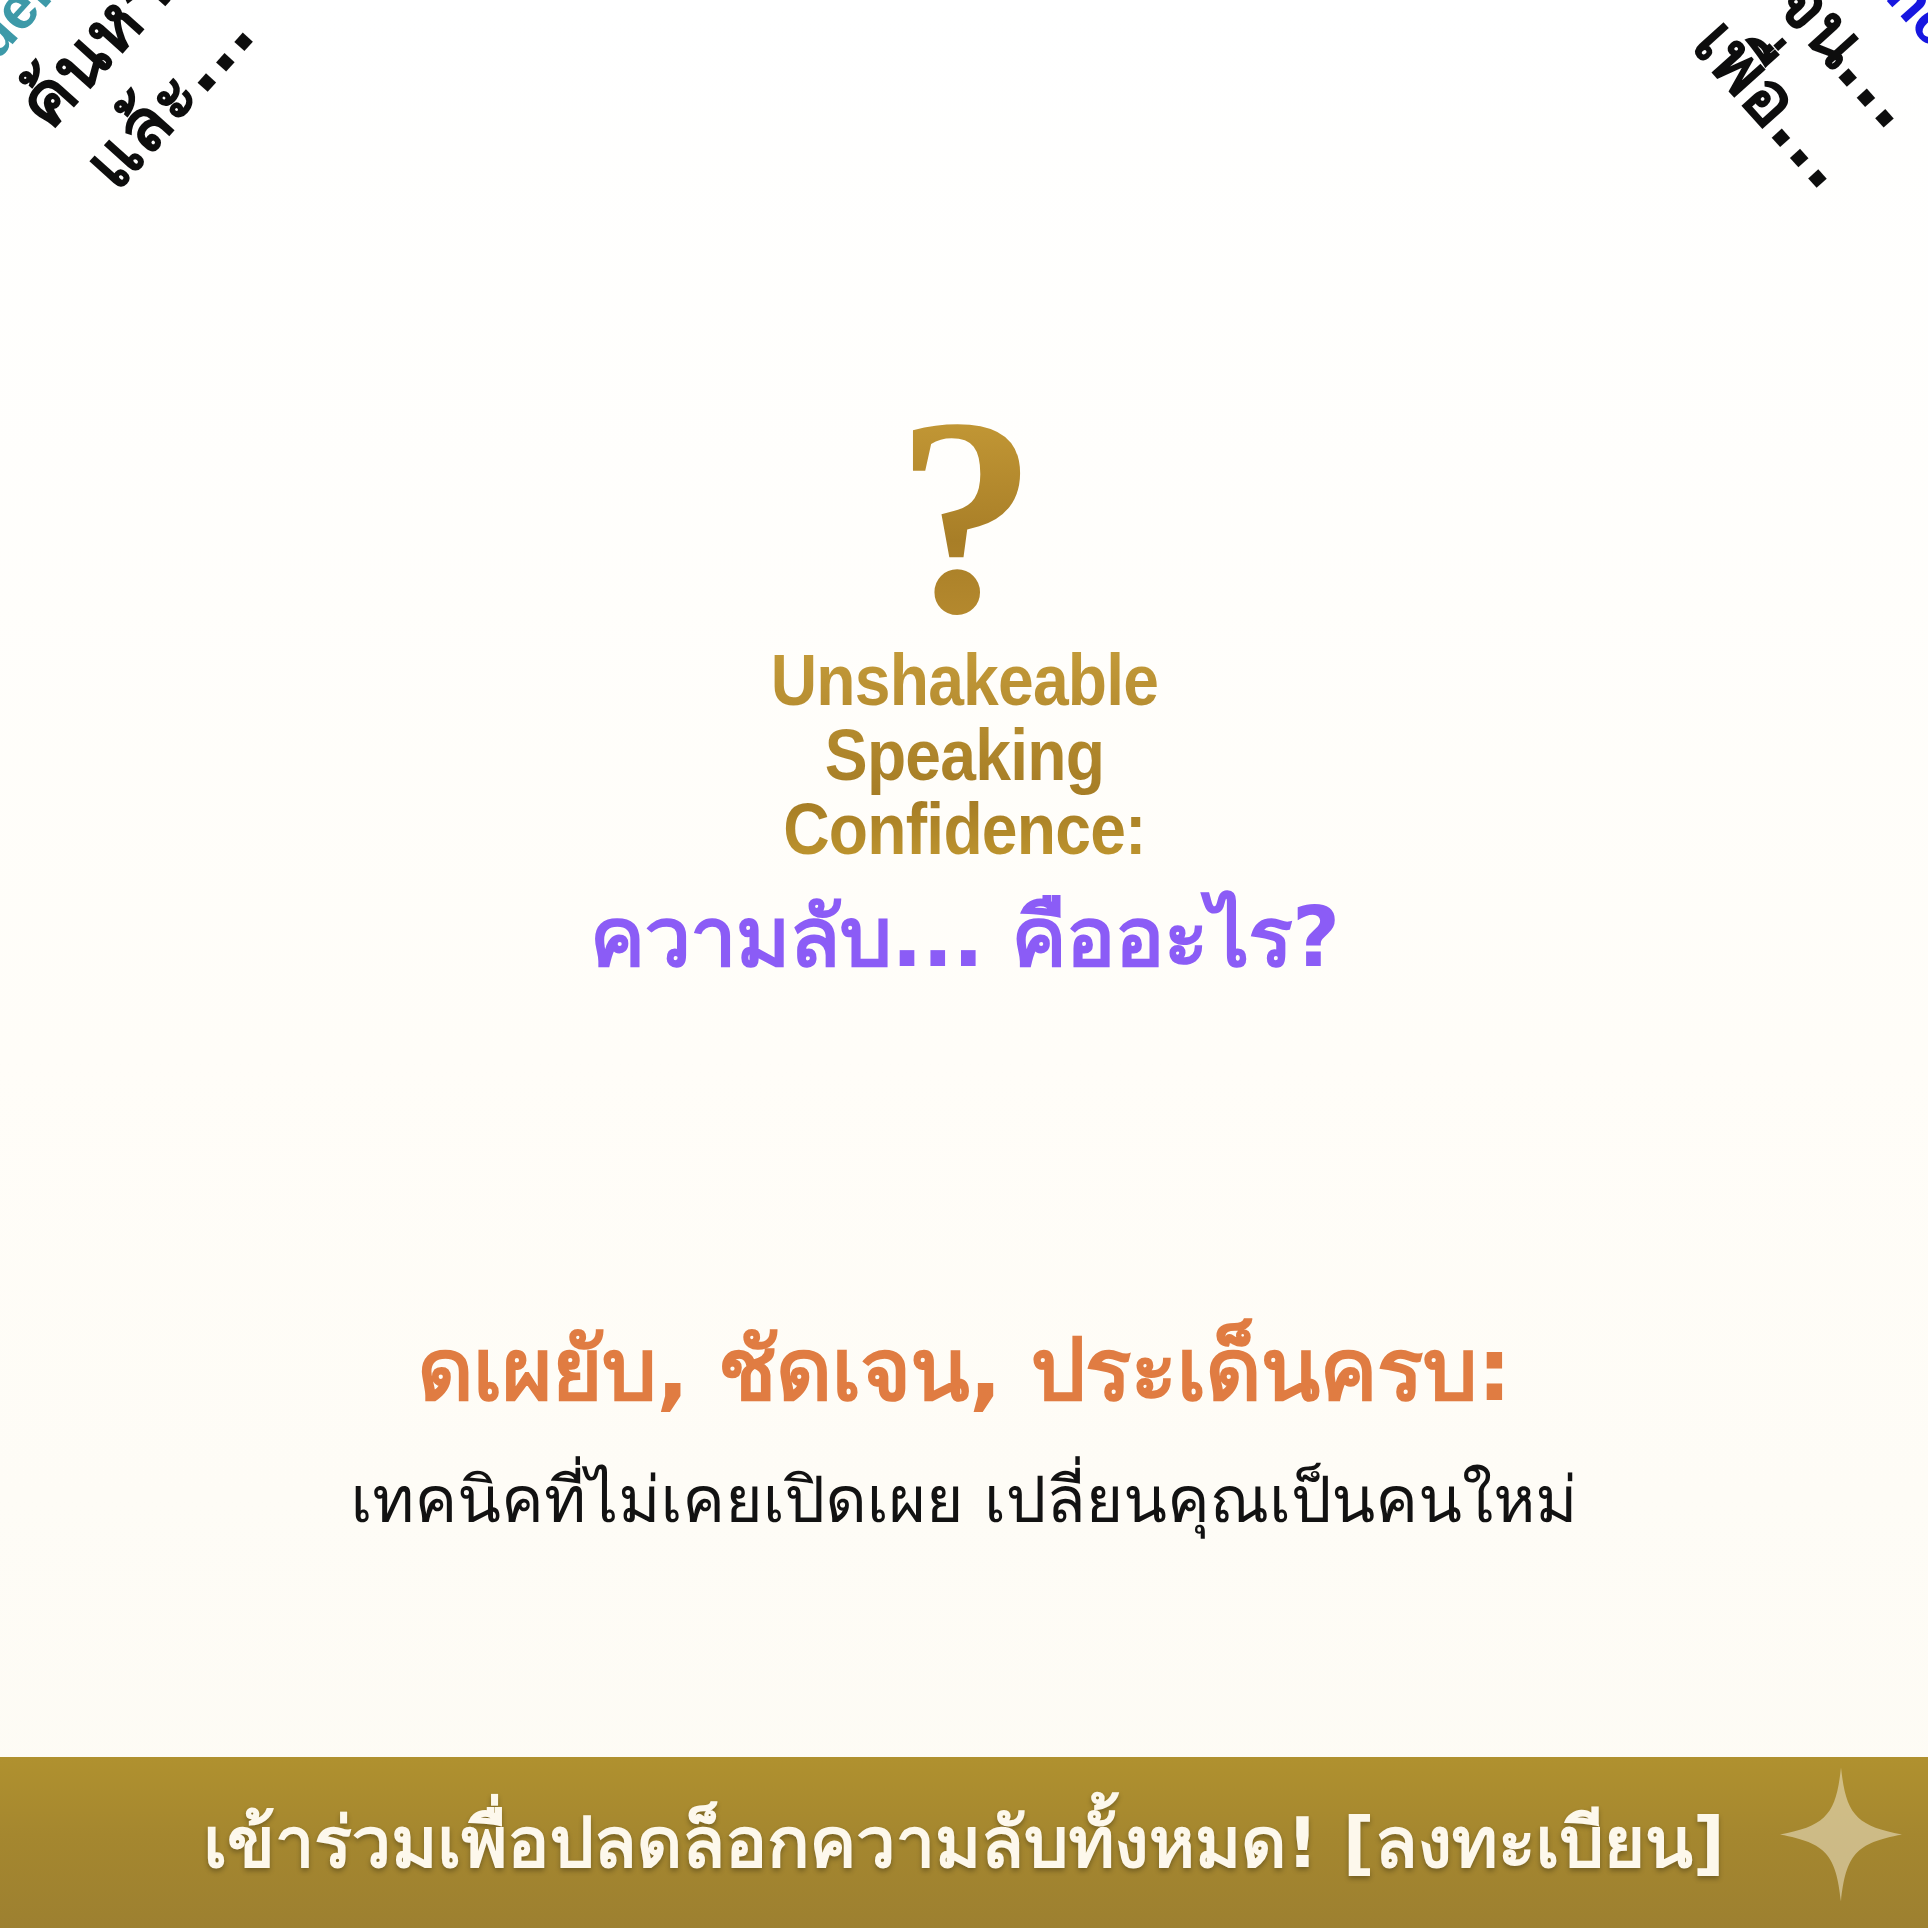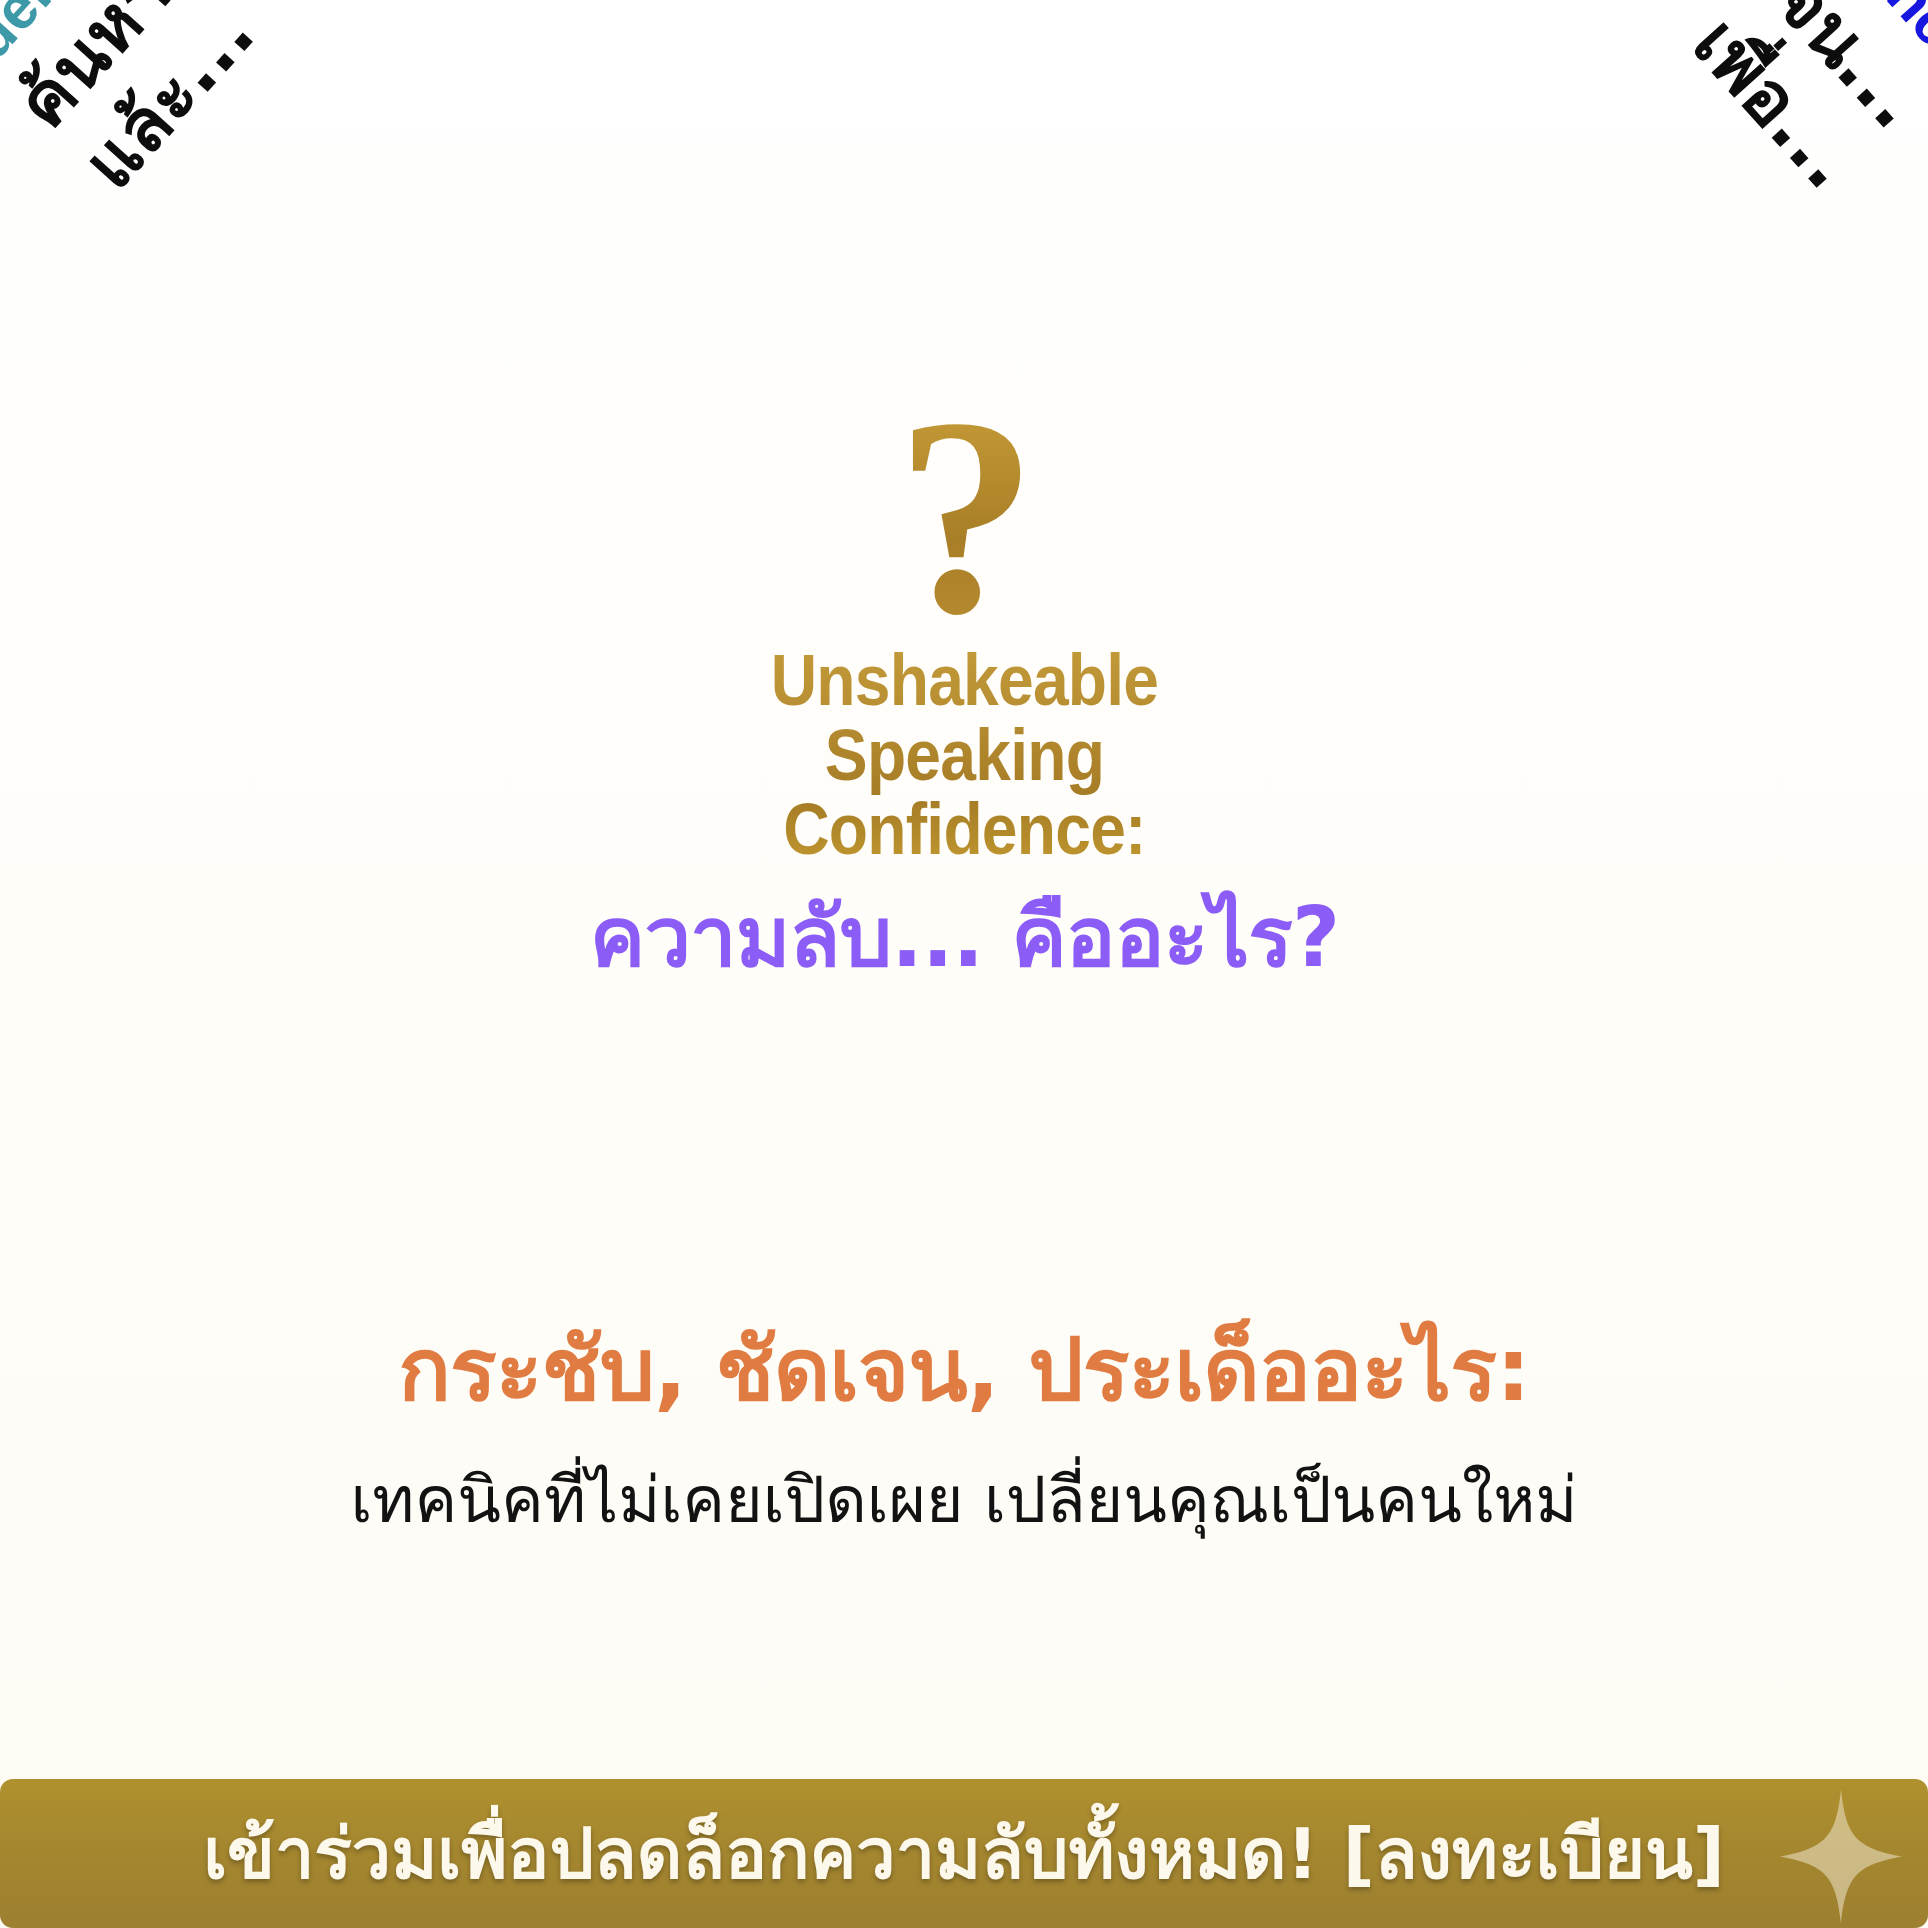--- a/index.html
+++ b/index.html
@@ -157,24 +157,24 @@
   }
   .bottom-sub{
     margin-top:38px;
     font-family:"DejaVu Sans","Liberation Sans",sans-serif;
     font-size:64px;font-weight:normal;color:#121212;
     line-height:1.25;letter-spacing:0px;
   }
 
   
   .cta-bar{
-    position:absolute;left:0;bottom:0;width:1928px;height:149px;
+    position:absolute;left:0;bottom:0;width:1928px;height:171px;
     background:linear-gradient(180deg,#b0912f 0%,#a5872f 45%,#9d8030 100%);
     display:flex;align-items:center;justify-content:center;
-    z-index:9;overflow:hidden;border-radius:13px;
+    z-index:9;overflow:hidden;
   }
   .cta-text{
     font-family:"DejaVu Sans","Liberation Sans",sans-serif;
     font-size:70px;font-weight:bold;color:#fdf8ec;
     letter-spacing:0px;white-space:nowrap;
     text-shadow:0 2.8px 5.6px rgba(0,0,0,.28);
     position:relative;z-index:2;
   }
   .sparkle{
     position:absolute;right:26px;top:9.4px;
@@ -215,21 +215,21 @@
     <div class="th">แล้ะ...</div>
   </div>
 
   <div class="corner corner-right">
     <div class="eng">Clarity &amp; Relevance</div>
     <div class="th">สื่อสารชัดเจน...</div>
     <div class="th">เพื่อ...</div>
   </div>
 
   <div class="bottom-block">
-    <div class="bottom-h1">กระชับ, ชัดเจน, ประเด็ออะไร:</div>
+    <div class="bottom-h1">ดเผยับ, ชัดเจน, ประเด็นครบ:</div>
     <div class="bottom-sub">เทคนิคที่ไม่เคยเปิดเผย เปลี่ยนคุณเป็นคนใหม่</div>
   </div>
 
   <div class="cta-bar">
     <svg class="sparkle" viewBox="0 0 100 110" aria-hidden="true">
       <path d="M50 0 C54 38 62 48 100 55 C62 62 54 72 50 110 C46 72 38 62 0 55 C38 48 46 38 50 0 Z" fill="#efe6cd"></path>
     </svg>
     <div class="cta-text">เข้าร่วมเพื่อปลดล็อกความลับทั้งหมด! [ลงทะเบียน]</div>
   </div>
 

